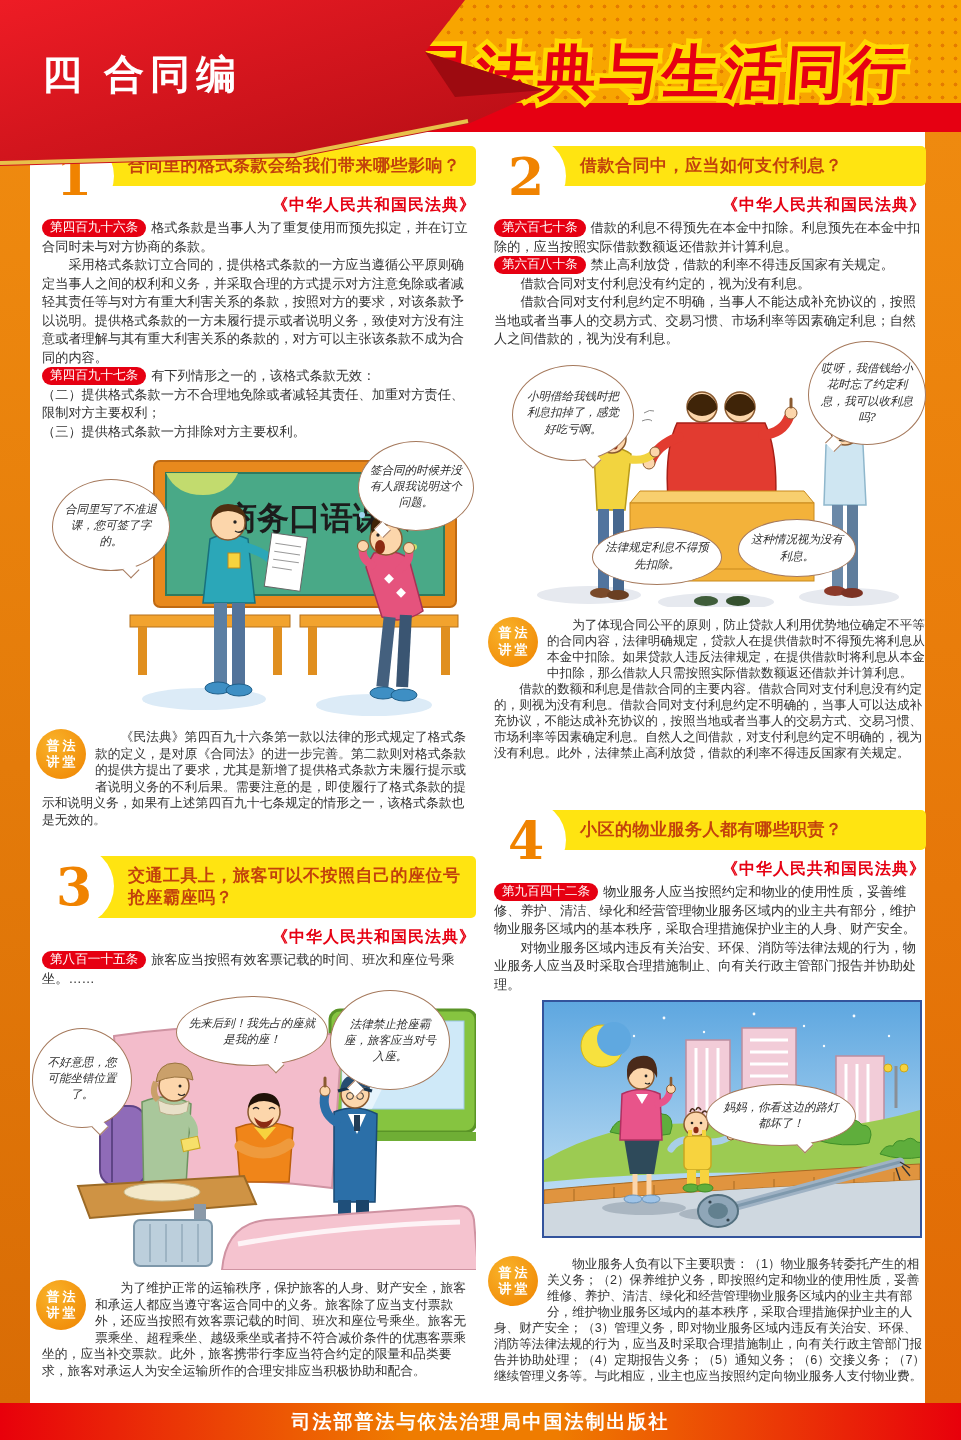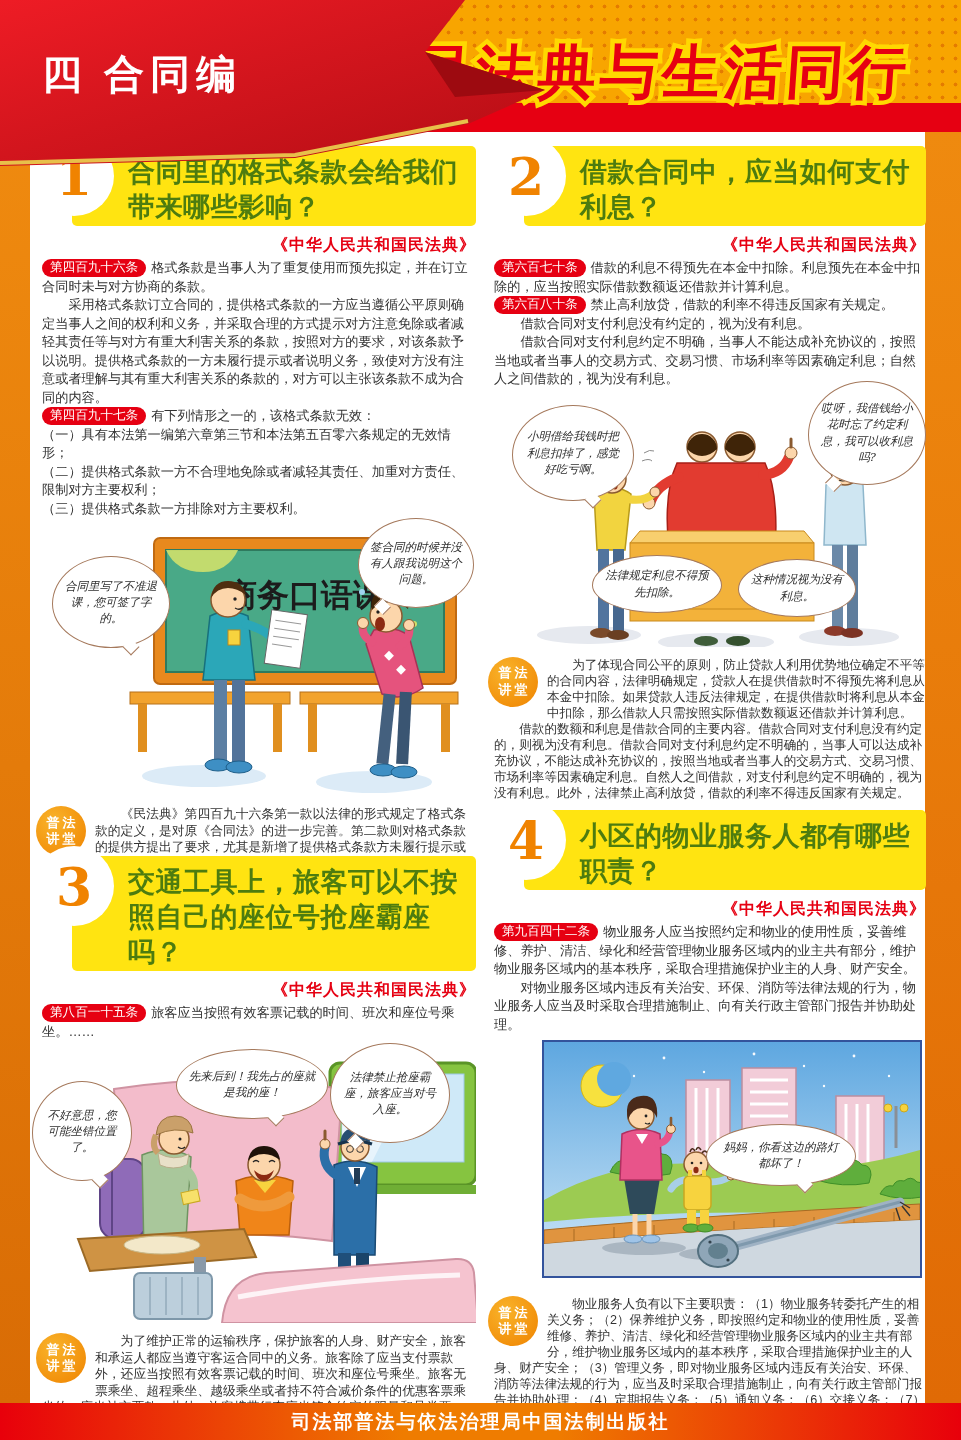--- a/index.html
+++ b/index.html
@@ -28,21 +28,21 @@
 
   
   .section { position:absolute; z-index:2; }
   #sec1 { left:42px;  top:146px; width:434px; }
   #sec3 { left:42px;  top:856px; width:434px; }
   #sec2 { left:494px; top:146px; width:432px; }
   #sec4 { left:494px; top:810px; width:432px; }
 
   .sec-head { position:relative; margin-left:0; }
   .sec-title { margin-left:30px; background:#ffe411; border-radius:5px;
-               padding:9px 10px 1px 56px; font-size:27px; font-weight:900; color:#4d7c0f;
+               padding:9px 10px 9px 56px; font-size:17px; font-weight:900; color:#c2410c;
                line-height:1.3; letter-spacing:0.5px; }
   .sec-num { position:absolute; left:-8px; top:-10px; width:80px; height:80px;
              background:#fff; border-radius:50%; display:flex; align-items:center;
              justify-content:center; font-family:"DejaVu Serif", serif; font-weight:bold;
              font-size:52px; color:#f08300; z-index:1; }
 
   .law-book { color:#e60012; font-weight:bold; font-size:16px; margin:9px 0 3px;
               font-family:Liberation Mono, monospace; letter-spacing:1px;text-align:right; }
   .law  { font-size:13.2px; line-height:18.5px; color:#333; }
   .law p { margin:0; }
@@ -111,21 +111,20 @@
   <div class="section" id="sec1">
     <div class="sec-head">
       <div class="sec-num">1</div>
       <div class="sec-title">合同里的格式条款会给我们带来哪些影响？</div>
     </div>
     <div class="law-book">《中华人民共和国民法典》</div>
     <div class="law">
       <p><span class="pill">第四百九十六条</span><span>格式条款是当事人为了重复使用而预先拟定，并在订立合同时未与对方协商的条款。</span></p>
       <p class="ind">采用格式条款订立合同的，提供格式条款的一方应当遵循公平原则确定当事人之间的权利和义务，并采取合理的方式提示对方注意免除或者减轻其责任等与对方有重大利害关系的条款，按照对方的要求，对该条款予以说明。提供格式条款的一方未履行提示或者说明义务，致使对方没有注意或者理解与其有重大利害关系的条款的，对方可以主张该条款不成为合同的内容。</p>
       <p><span class="pill">第四百九十七条</span><span>有下列情形之一的，该格式条款无效：</span></p>
-      <p>（一）具有本法第一编第六章第三节和本法第五百零六条规定的无效情形；</p>
       <p>（二）提供格式条款一方不合理地免除或者减轻其责任、加重对方责任、限制对方主要权利；</p>
       <p>（三）提供格式条款一方排除对方主要权利。</p>
     </div>
 
     <div class="cartoon" style="height:272px;">
       <div class="bubble" style="left:10px; top:32px; width:118px; height:92px;">合同里写了不准退课，您可签了字的。</div>
       <div class="bubble tail-bl" style="left:316px; top:-6px; width:116px; height:90px;">签合同的时候并没有人跟我说明这个问题。</div>
       <svg width="434" height="272" viewBox="0 0 434 272">
         <ellipse cx="162" cy="252" rx="62" ry="11" fill="#dcebf7"></ellipse>
         <ellipse cx="332" cy="258" rx="58" ry="11" fill="#dcebf7"></ellipse>
@@ -208,21 +207,21 @@
     <div class="law">
       <p><span class="pill">第六百七十条</span><span>借款的利息不得预先在本金中扣除。利息预先在本金中扣除的，应当按照实际借款数额返还借款并计算利息。</span></p>
       <p><span class="pill">第六百八十条</span><span>禁止高利放贷，借款的利率不得违反国家有关规定。</span></p>
       <p class="ind">借款合同对支付利息没有约定的，视为没有利息。</p>
       <p class="ind">借款合同对支付利息约定不明确，当事人不能达成补充协议的，按照当地或者当事人的交易方式、交易习惯、市场利率等因素确定利息；自然人之间借款的，视为没有利息。</p>
     </div>
 
     <div class="cartoon" style="height:252px;">
       <div class="bubble" style="left:18px; top:10px; width:122px; height:96px;">小明借给我钱时把利息扣掉了，感觉好吃亏啊。</div>
       <div class="bubble tail-bl" style="left:314px; top:-14px; width:118px; height:104px;">哎呀，我借钱给小花时忘了约定利息，我可以收利息吗?</div>
-      <div class="bubble tail-none" style="left:98px; top:160px; width:130px; height:58px;">法律规定利息不得预先扣除。</div>
+      <div class="bubble tail-none" style="left:98px; top:172px; width:130px; height:58px;">法律规定利息不得预先扣除。</div>
       <div class="bubble tail-none" style="left:244px; top:164px; width:118px; height:58px;">这种情况视为没有利息。</div>
       <svg width="432" height="252" viewBox="0 0 432 252">
         <ellipse cx="95" cy="240" rx="52" ry="9" fill="#e6e9ef"></ellipse>
         <ellipse cx="222" cy="247" rx="58" ry="9" fill="#e6e9ef"></ellipse>
         <ellipse cx="355" cy="242" rx="50" ry="9" fill="#e6e9ef"></ellipse>
         <g>
           <path d="M150,58 q6,-4 10,-2" stroke="#8a8a8a" fill="none"></path>
             <path d="M148,66 q7,-3 10,0" stroke="#8a8a8a" fill="none"></path>
           <circle cx="208" cy="52" r="15" fill="#fcd6ab" stroke="#8a5a30" stroke-width="1.5"></circle>
           <path d="M193,54 a15,15 0 1 1 30,0 q-7,7 -15,7 q-8,0 -15,-7z" fill="#3f2408"></path>

